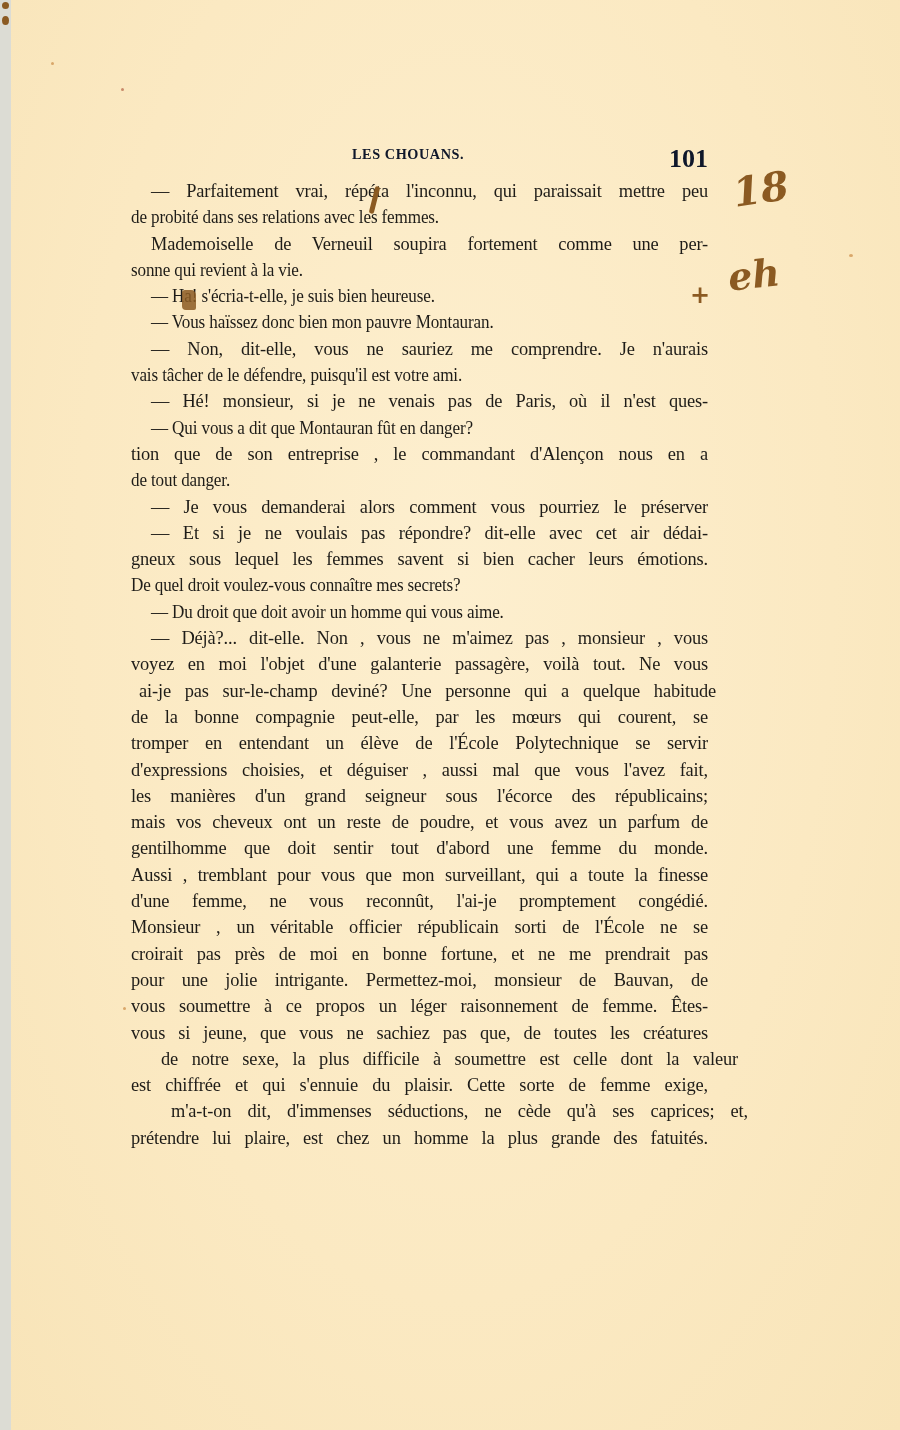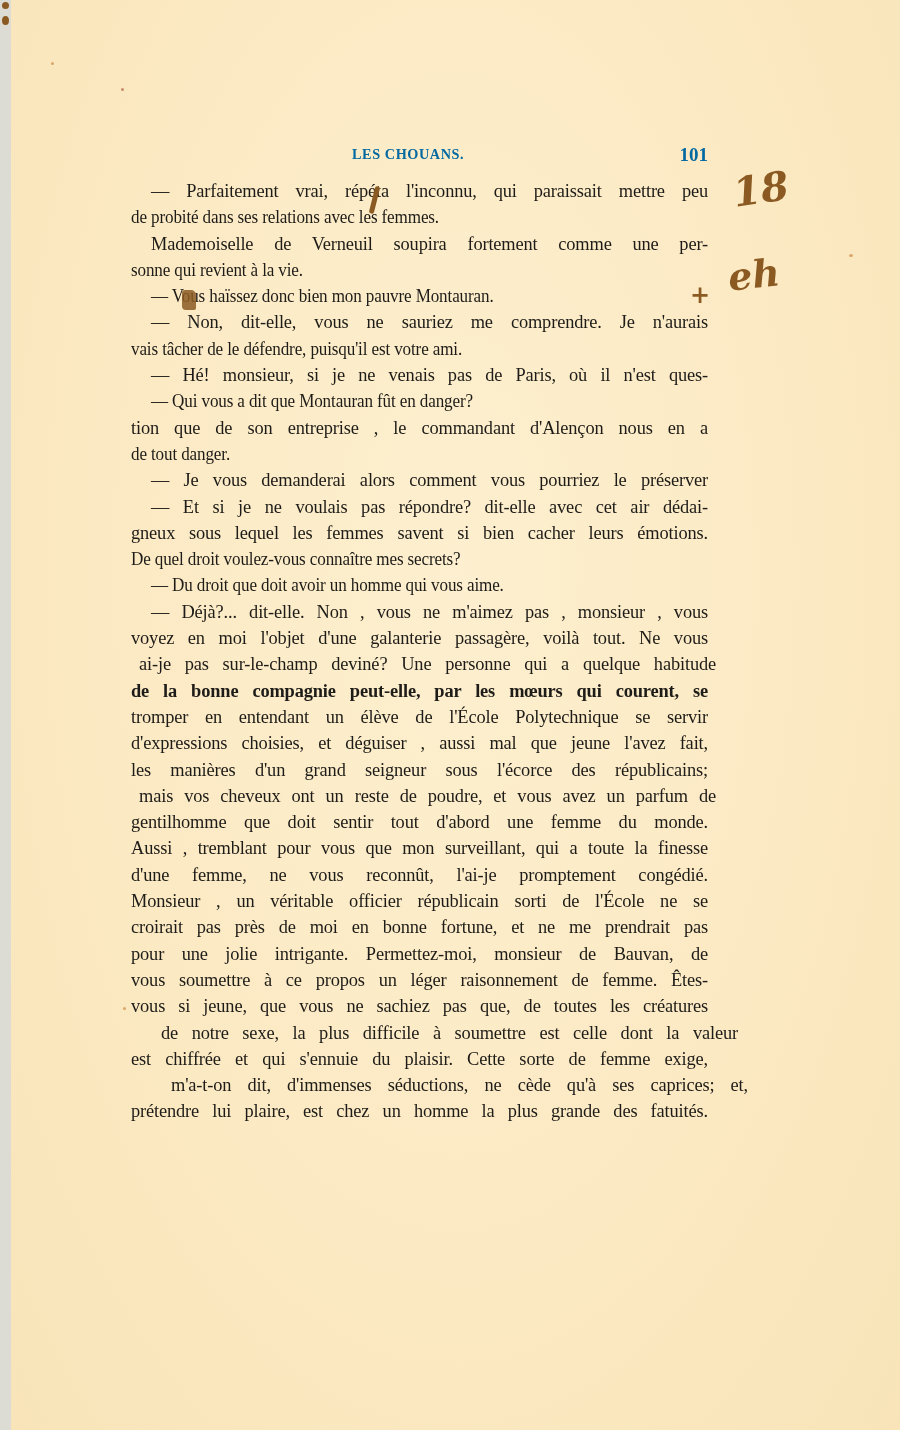--- a/index.html
+++ b/index.html
@@ -12,31 +12,31 @@
   .left-strip {
     position: absolute; left: 0; top: 0; width: 11px; height: 1430px;
     background: #dcdcd4;
   }
   .page {
     position: absolute; left: 11px; top: 0; right: 0; bottom: 0;
     background: radial-gradient(ellipse at 50% 40%, #fdefcf 0%, #fbe9c2 60%, #f8e4b8 100%);
   }
   .header {
     position: absolute; left: 131px; top: 146px; width: 577px; height: 24px;
-    color: #0369a1;
+    color: #0f172a;
     text-align: right;
   }
   .running-title {
     position: absolute; left: 221px; top: 0;
     font-size: 15px; font-weight: bold; letter-spacing: 0.6px;
     transform: scaleX(0.95); transform-origin: left top;
   }
   .page-number {
     position: absolute; right: 0; top: -2px;
-    font-size: 19px; font-weight: bold;
+    font-size: 26px; font-weight: bold;
   }
   .body-text {
     position: absolute; left: 131px; top: 178px; width: 577px;
     color: #1e1c18;
     font-size: 18.4px;
     line-height: 26.3px;
   }
   .line {
     display: block; height: 26.3px; white-space: nowrap;
     text-align: justify; text-align-last: justify;
@@ -86,40 +86,41 @@
 <div class="header">
   <span class="running-title">LES CHOUANS.</span>
   <span class="page-number">101</span>
 </div>
 
 <div class="body-text" id="body-text">
     <span class="line indent"><span class="txt" style="display: inline-block; width: 557px; transform: scaleX(1); transform-origin: left top; white-space: nowrap;">— Parfaitement vrai, répéta l'inconnu, qui paraissait mettre peu</span></span>
     <span class="line last"><span class="txt" style="display: inline-block; width: auto; transform: scaleX(0.93); transform-origin: left top; white-space: nowrap;">de probité dans ses relations avec les femmes.</span></span>
     <span class="line indent"><span class="txt" style="display: inline-block; width: 557px; transform: scaleX(1); transform-origin: left top; white-space: nowrap;">Mademoiselle de Verneuil soupira fortement comme une per-</span></span>
     <span class="line last"><span class="txt" style="display: inline-block; width: auto; transform: scaleX(0.93); transform-origin: left top; white-space: nowrap;">sonne qui revient à la vie.</span></span>
+    <span class="line indent last"><span class="txt" style="display: inline-block; width: auto; transform: scaleX(0.93); transform-origin: left top; white-space: nowrap;">— Ha! s'écria-t-elle, je suis bien heureuse.</span></span>
     <span class="line indent last"><span class="txt" style="display: inline-block; width: auto; transform: scaleX(0.93); transform-origin: left top; white-space: nowrap;">— Vous haïssez donc bien mon pauvre Montauran.</span></span>
     <span class="line indent"><span class="txt" style="display: inline-block; width: 557px; transform: scaleX(1); transform-origin: left top; white-space: nowrap;">— Non, dit-elle, vous ne sauriez me comprendre. Je n'aurais</span></span>
     <span class="line last"><span class="txt" style="display: inline-block; width: auto; transform: scaleX(0.93); transform-origin: left top; white-space: nowrap;">vais tâcher de le défendre, puisqu'il est votre ami.</span></span>
     <span class="line indent"><span class="txt" style="display: inline-block; width: 557px; transform: scaleX(1); transform-origin: left top; white-space: nowrap;">— Hé! monsieur, si je ne venais pas de Paris, où il n'est ques-</span></span>
     <span class="line indent last"><span class="txt" style="display: inline-block; width: auto; transform: scaleX(0.93); transform-origin: left top; white-space: nowrap;">— Qui vous a dit que Montauran fût en danger?</span></span>
     <span class="line"><span class="txt" style="display: inline-block; width: 577px; transform: scaleX(1); transform-origin: left top; white-space: nowrap;">tion que de son entreprise , le commandant d'Alençon nous en a</span></span>
     <span class="line last"><span class="txt" style="display: inline-block; width: auto; transform: scaleX(0.93); transform-origin: left top; white-space: nowrap;">de tout danger.</span></span>
     <span class="line indent"><span class="txt" style="display: inline-block; width: 557px; transform: scaleX(1); transform-origin: left top; white-space: nowrap;">— Je vous demanderai alors comment vous pourriez le préserver</span></span>
     <span class="line indent"><span class="txt" style="display: inline-block; width: 557px; transform: scaleX(1); transform-origin: left top; white-space: nowrap;">— Et si je ne voulais pas répondre? dit-elle avec cet air dédai-</span></span>
     <span class="line"><span class="txt" style="display: inline-block; width: 577px; transform: scaleX(1); transform-origin: left top; white-space: nowrap;">gneux sous lequel les femmes savent si bien cacher leurs émotions.</span></span>
     <span class="line last"><span class="txt" style="display: inline-block; width: auto; transform: scaleX(0.93); transform-origin: left top; white-space: nowrap;">De quel droit voulez-vous connaître mes secrets?</span></span>
     <span class="line indent last"><span class="txt" style="display: inline-block; width: auto; transform: scaleX(0.93); transform-origin: left top; white-space: nowrap;">— Du droit que doit avoir un homme qui vous aime.</span></span>
     <span class="line indent"><span class="txt" style="display: inline-block; width: 557px; transform: scaleX(1); transform-origin: left top; white-space: nowrap;">— Déjà?... dit-elle. Non , vous ne m'aimez pas , monsieur , vous</span></span>
     <span class="line"><span class="txt" style="display: inline-block; width: 577px; transform: scaleX(1); transform-origin: left top; white-space: nowrap;">voyez en moi l'objet d'une galanterie passagère, voilà tout. Ne vous</span></span>
     <span class="line"><span class="txt" style="display: inline-block; width: 577px; transform: scaleX(1); transform-origin: left top; white-space: nowrap; margin-left: 8px;">ai-je pas sur-le-champ deviné? Une personne qui a quelque habitude</span></span>
-    <span class="line"><span class="txt" style="display: inline-block; width: 577px; transform: scaleX(1); transform-origin: left top; white-space: nowrap; font-weight: bold;">de la bonne compagnie peut-elle, par les mœurs qui courent, se</span></span>
+    <span class="line"><span class="txt" style="display: inline-block; width: 577px; transform: scaleX(1); transform-origin: left top; white-space: nowrap;">de la bonne compagnie peut-elle, par les mœurs qui courent, se</span></span>
     <span class="line"><span class="txt" style="display: inline-block; width: 577px; transform: scaleX(1); transform-origin: left top; white-space: nowrap;">tromper en entendant un élève de l'École Polytechnique se servir</span></span>
-    <span class="line"><span class="txt" style="display: inline-block; width: 577px; transform: scaleX(1); transform-origin: left top; white-space: nowrap;">d'expressions choisies, et déguiser , aussi mal que jeune l'avez fait,</span></span>
+    <span class="line"><span class="txt" style="display: inline-block; width: 577px; transform: scaleX(1); transform-origin: left top; white-space: nowrap;">d'expressions choisies, et déguiser , aussi mal que vous l'avez fait,</span></span>
     <span class="line"><span class="txt" style="display: inline-block; width: 577px; transform: scaleX(1); transform-origin: left top; white-space: nowrap;">les manières d'un grand seigneur sous l'écorce des républicains;</span></span>
-    <span class="line"><span class="txt" style="display: inline-block; width: 577px; transform: scaleX(1); transform-origin: left top; white-space: nowrap; margin-left: 8px;">mais vos cheveux ont un reste de poudre, et vous avez un parfum de</span></span>
+    <span class="line"><span class="txt" style="display: inline-block; width: 577px; transform: scaleX(1); transform-origin: left top; white-space: nowrap;">mais vos cheveux ont un reste de poudre, et vous avez un parfum de</span></span>
     <span class="line"><span class="txt" style="display: inline-block; width: 577px; transform: scaleX(1); transform-origin: left top; white-space: nowrap;">gentilhomme que doit sentir tout d'abord une femme du monde.</span></span>
     <span class="line"><span class="txt" style="display: inline-block; width: 577px; transform: scaleX(1); transform-origin: left top; white-space: nowrap;">Aussi , tremblant pour vous que mon surveillant, qui a toute la finesse</span></span>
     <span class="line"><span class="txt" style="display: inline-block; width: 577px; transform: scaleX(1); transform-origin: left top; white-space: nowrap;">d'une femme, ne vous reconnût, l'ai-je promptement congédié.</span></span>
     <span class="line"><span class="txt" style="display: inline-block; width: 577px; transform: scaleX(1); transform-origin: left top; white-space: nowrap;">Monsieur , un véritable officier républicain sorti de l'École ne se</span></span>
     <span class="line"><span class="txt" style="display: inline-block; width: 577px; transform: scaleX(1); transform-origin: left top; white-space: nowrap;">croirait pas près de moi en bonne fortune, et ne me prendrait pas</span></span>
     <span class="line"><span class="txt" style="display: inline-block; width: 577px; transform: scaleX(1); transform-origin: left top; white-space: nowrap;">pour une jolie intrigante. Permettez-moi, monsieur de Bauvan, de</span></span>
     <span class="line"><span class="txt" style="display: inline-block; width: 577px; transform: scaleX(1); transform-origin: left top; white-space: nowrap;">vous soumettre à ce propos un léger raisonnement de femme. Êtes-</span></span>
     <span class="line"><span class="txt" style="display: inline-block; width: 577px; transform: scaleX(1); transform-origin: left top; white-space: nowrap;">vous si jeune, que vous ne sachiez pas que, de toutes les créatures</span></span>
     <span class="line"><span class="txt" style="display: inline-block; width: 577px; transform: scaleX(1); transform-origin: left top; white-space: nowrap; margin-left: 30px;">de notre sexe, la plus difficile à soumettre est celle dont la valeur</span></span>
     <span class="line"><span class="txt" style="display: inline-block; width: 577px; transform: scaleX(1); transform-origin: left top; white-space: nowrap;">est chiffrée et qui s'ennuie du plaisir. Cette sorte de femme exige,</span></span>

